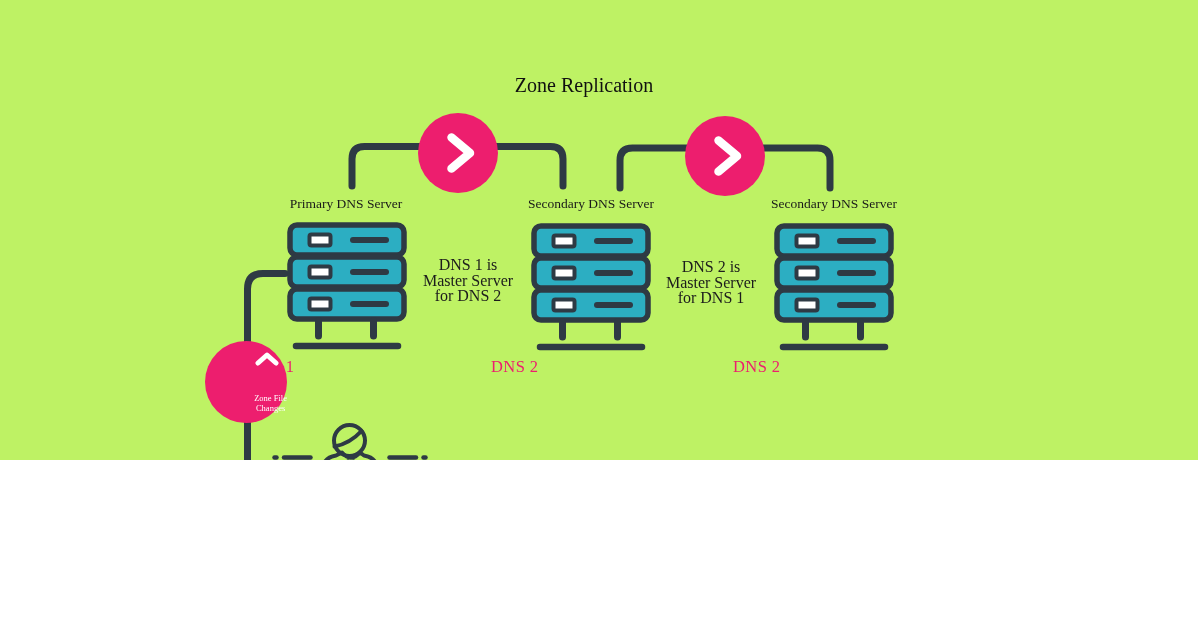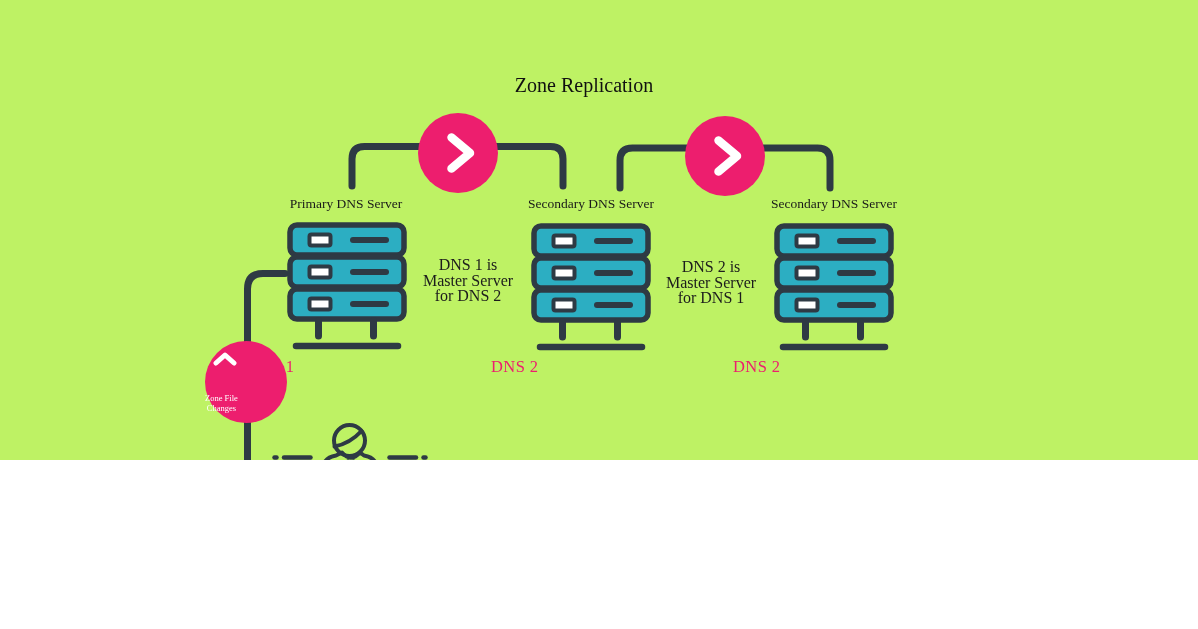--- a/index.html
+++ b/index.html
@@ -20,21 +20,21 @@
   .dns-name{
     position:absolute;width:200px;font-size:16.5px;color:#ED1E6E;
     text-align:left;letter-spacing:.4px;z-index:2;
   }
   .note{
     position:absolute;width:150px;font-size:16px;line-height:15.5px;
     color:#1c1c1c;text-align:center;white-space:pre-line;z-index:2;
   }
   .badge{
     position:absolute;border-radius:50%;background:#ED1E6E;z-index:3;
-    display:flex;align-items:flex-start;justify-content:center;gap:24px;
+    display:flex;align-items:flex-end;justify-content:center;gap:24px;
   }
   .flow-badge{width:80px;height:80px;}
   .zone-badge{width:82px;height:82px;flex-direction:column;}
   .zone-label{
     font-size:8.5px;line-height:10.5px;color:#ffffff;text-align:center;
     white-space:pre-line;margin-top:3px;
   }
   .admin-label{
     position:absolute;left:248px;top:522px;width:200px;
     font-size:16.5px;color:#ED1E6E;letter-spacing:.8px;text-align:center;z-index:2;

